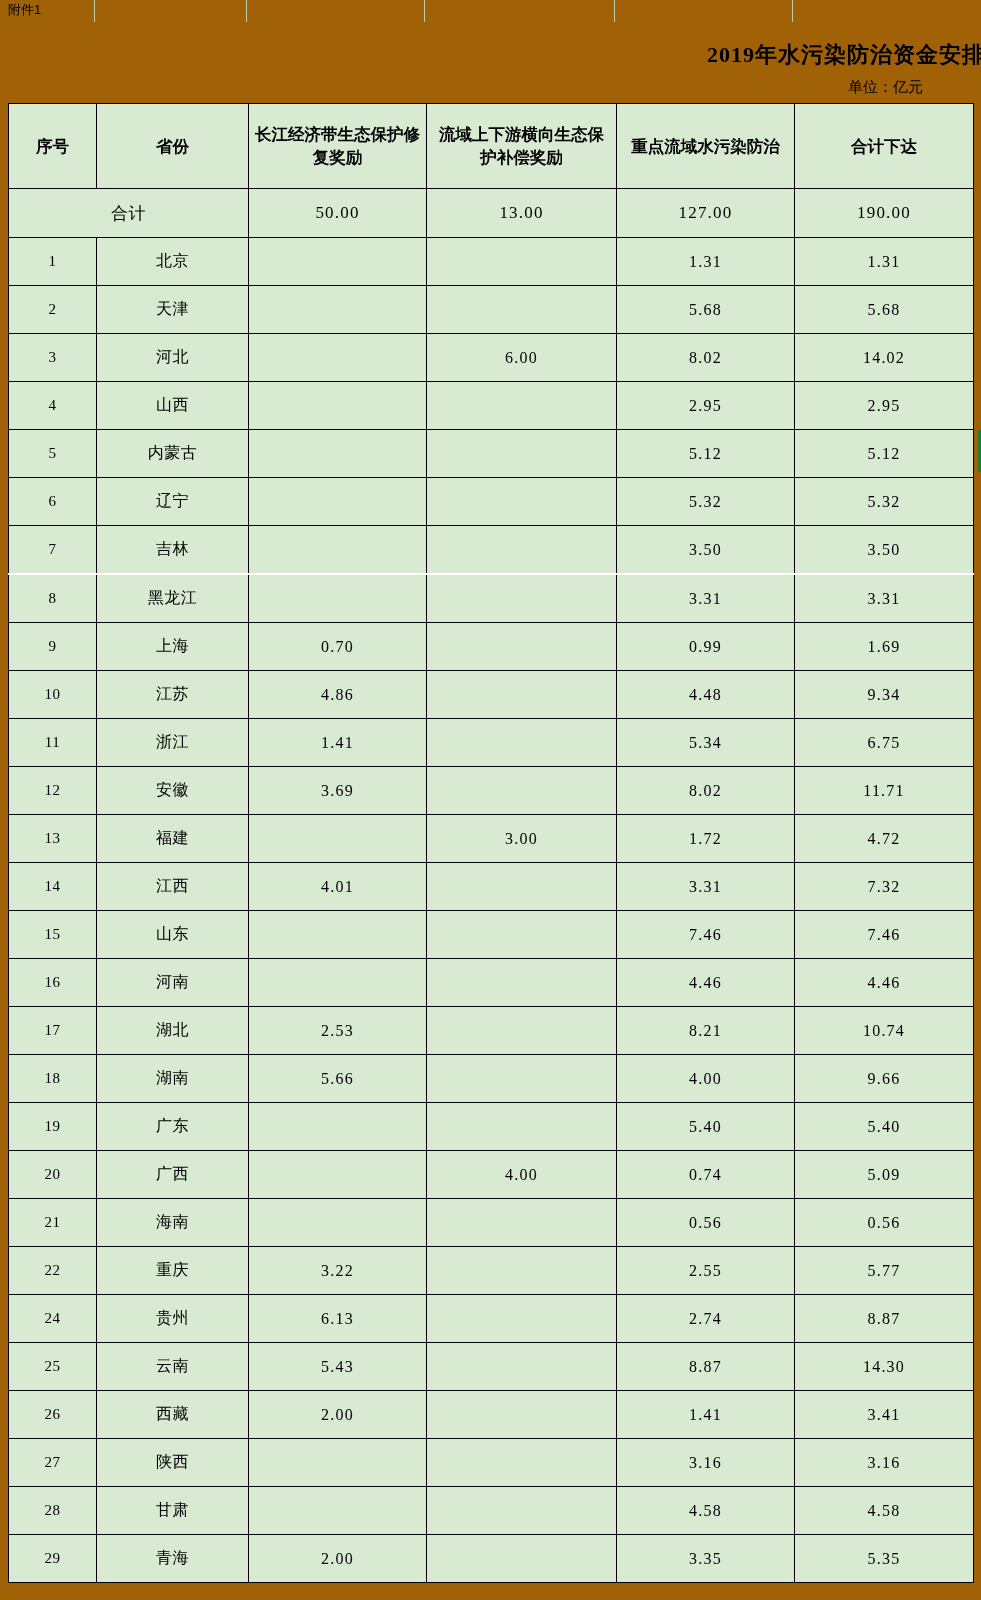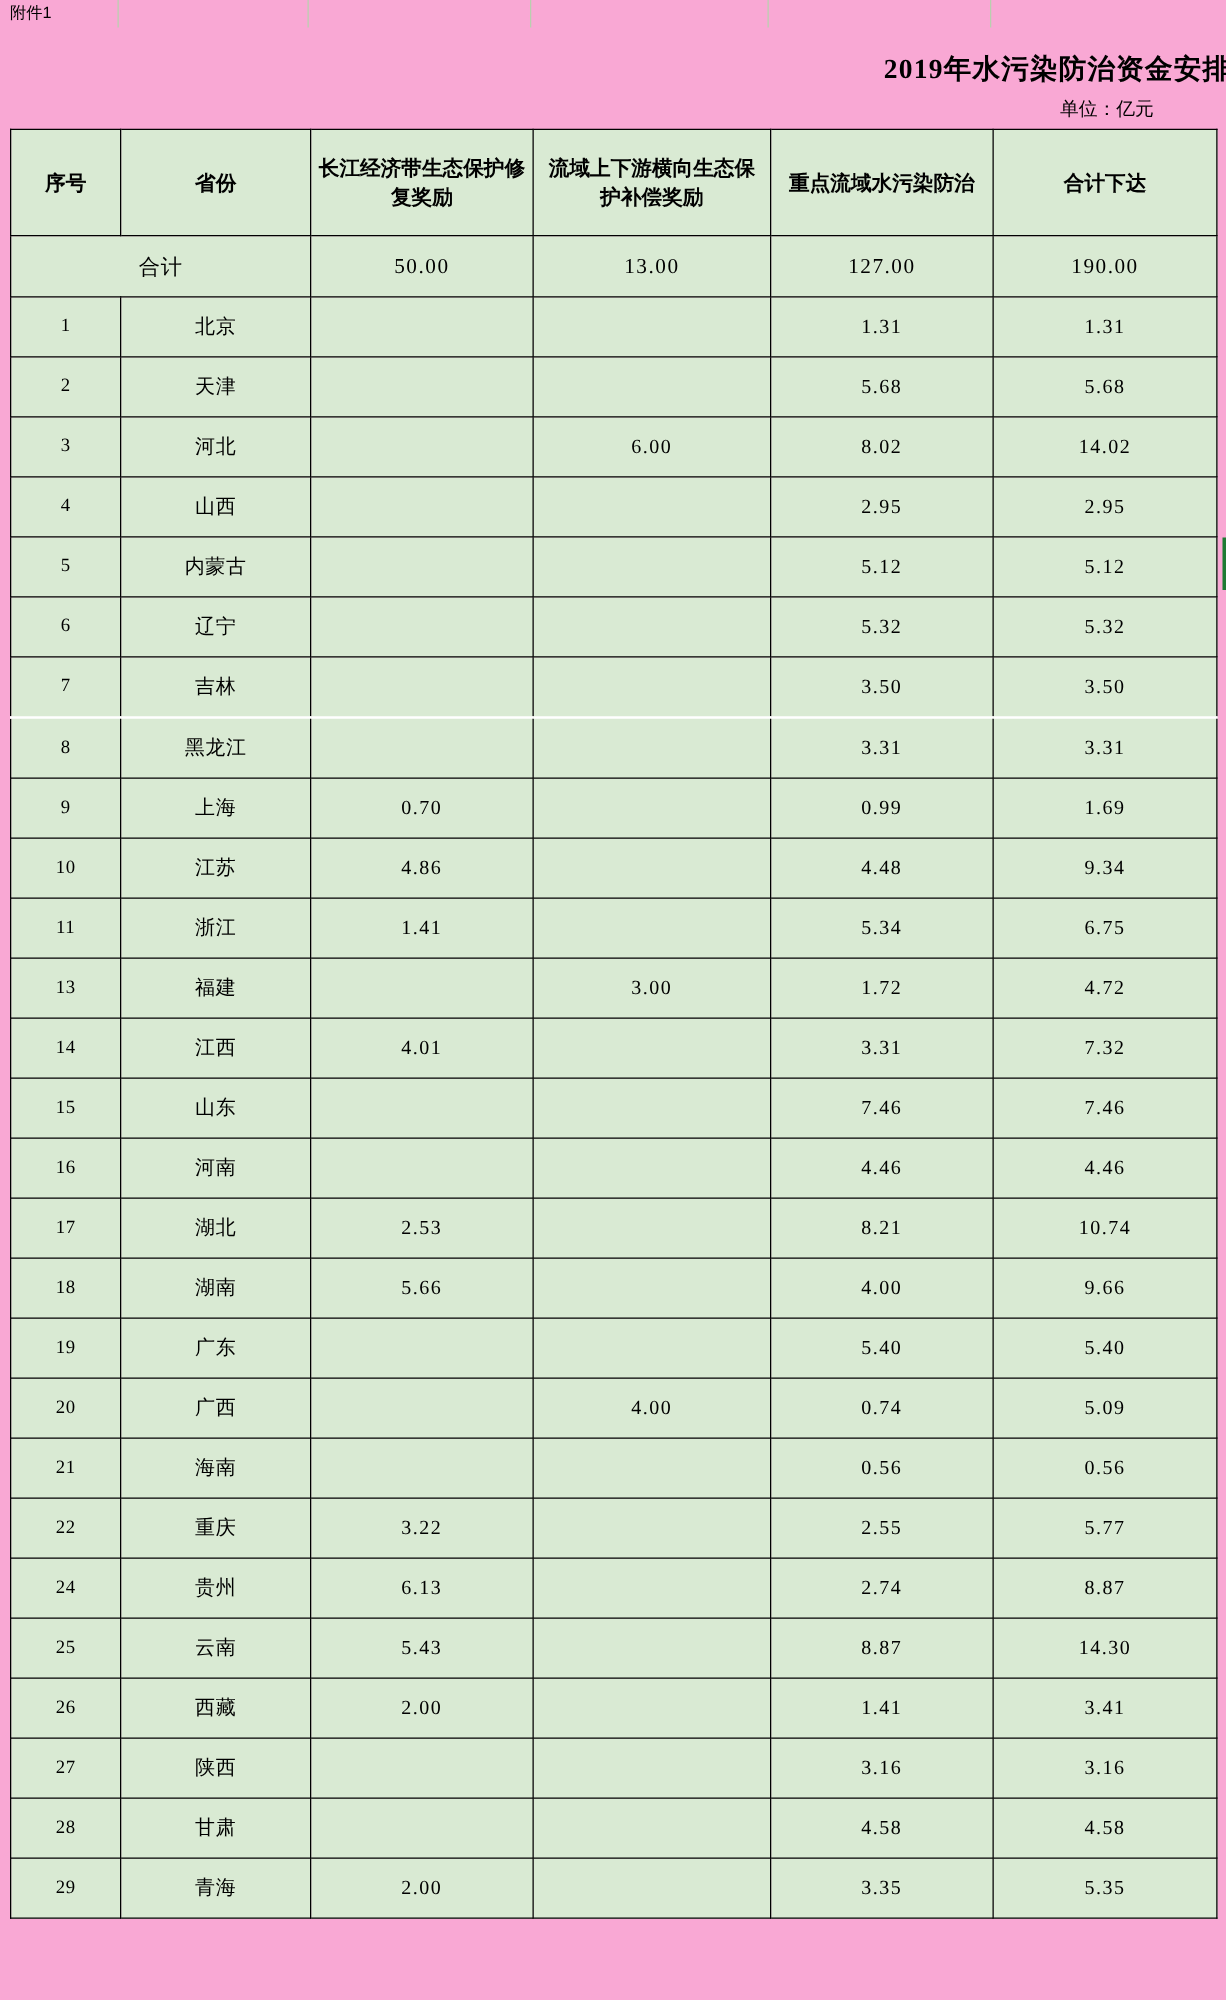--- a/index.html
+++ b/index.html
@@ -11,21 +11,21 @@
     width: 981px;
     min-height: 1600px;
     font-family: "Liberation Serif", "DejaVu Serif", serif;
     color: #000;
     -webkit-font-smoothing: antialiased;
   }
   .page {
     position: relative;
     width: 981px;
     min-height: 1600px;
-    background: #f9a8d4;
+    background: #a16207;
     box-sizing: border-box;
   }
   .attachment-label {
     position: absolute;
     left: 8px;
     top: 2px;
     font-family: "Liberation Sans", sans-serif;
     font-size: 13px;
     line-height: 16px;
     color: #000;
@@ -241,20 +241,28 @@
         </tr>
         <tr>
           <td class="num-col">11</td>
           <td>浙江</td>
           <td class="val">1.41</td>
           <td class="val"></td>
           <td class="val">5.34</td>
           <td class="val">6.75</td>
         </tr>
         <tr>
+          <td class="num-col">12</td>
+          <td>安徽</td>
+          <td class="val">3.69</td>
+          <td class="val"></td>
+          <td class="val">8.02</td>
+          <td class="val">11.71</td>
+        </tr>
+        <tr>
           <td class="num-col">13</td>
           <td>福建</td>
           <td class="val"></td>
           <td class="val">3.00</td>
           <td class="val">1.72</td>
           <td class="val">4.72</td>
         </tr>
         <tr>
           <td class="num-col">14</td>
           <td>江西</td>

